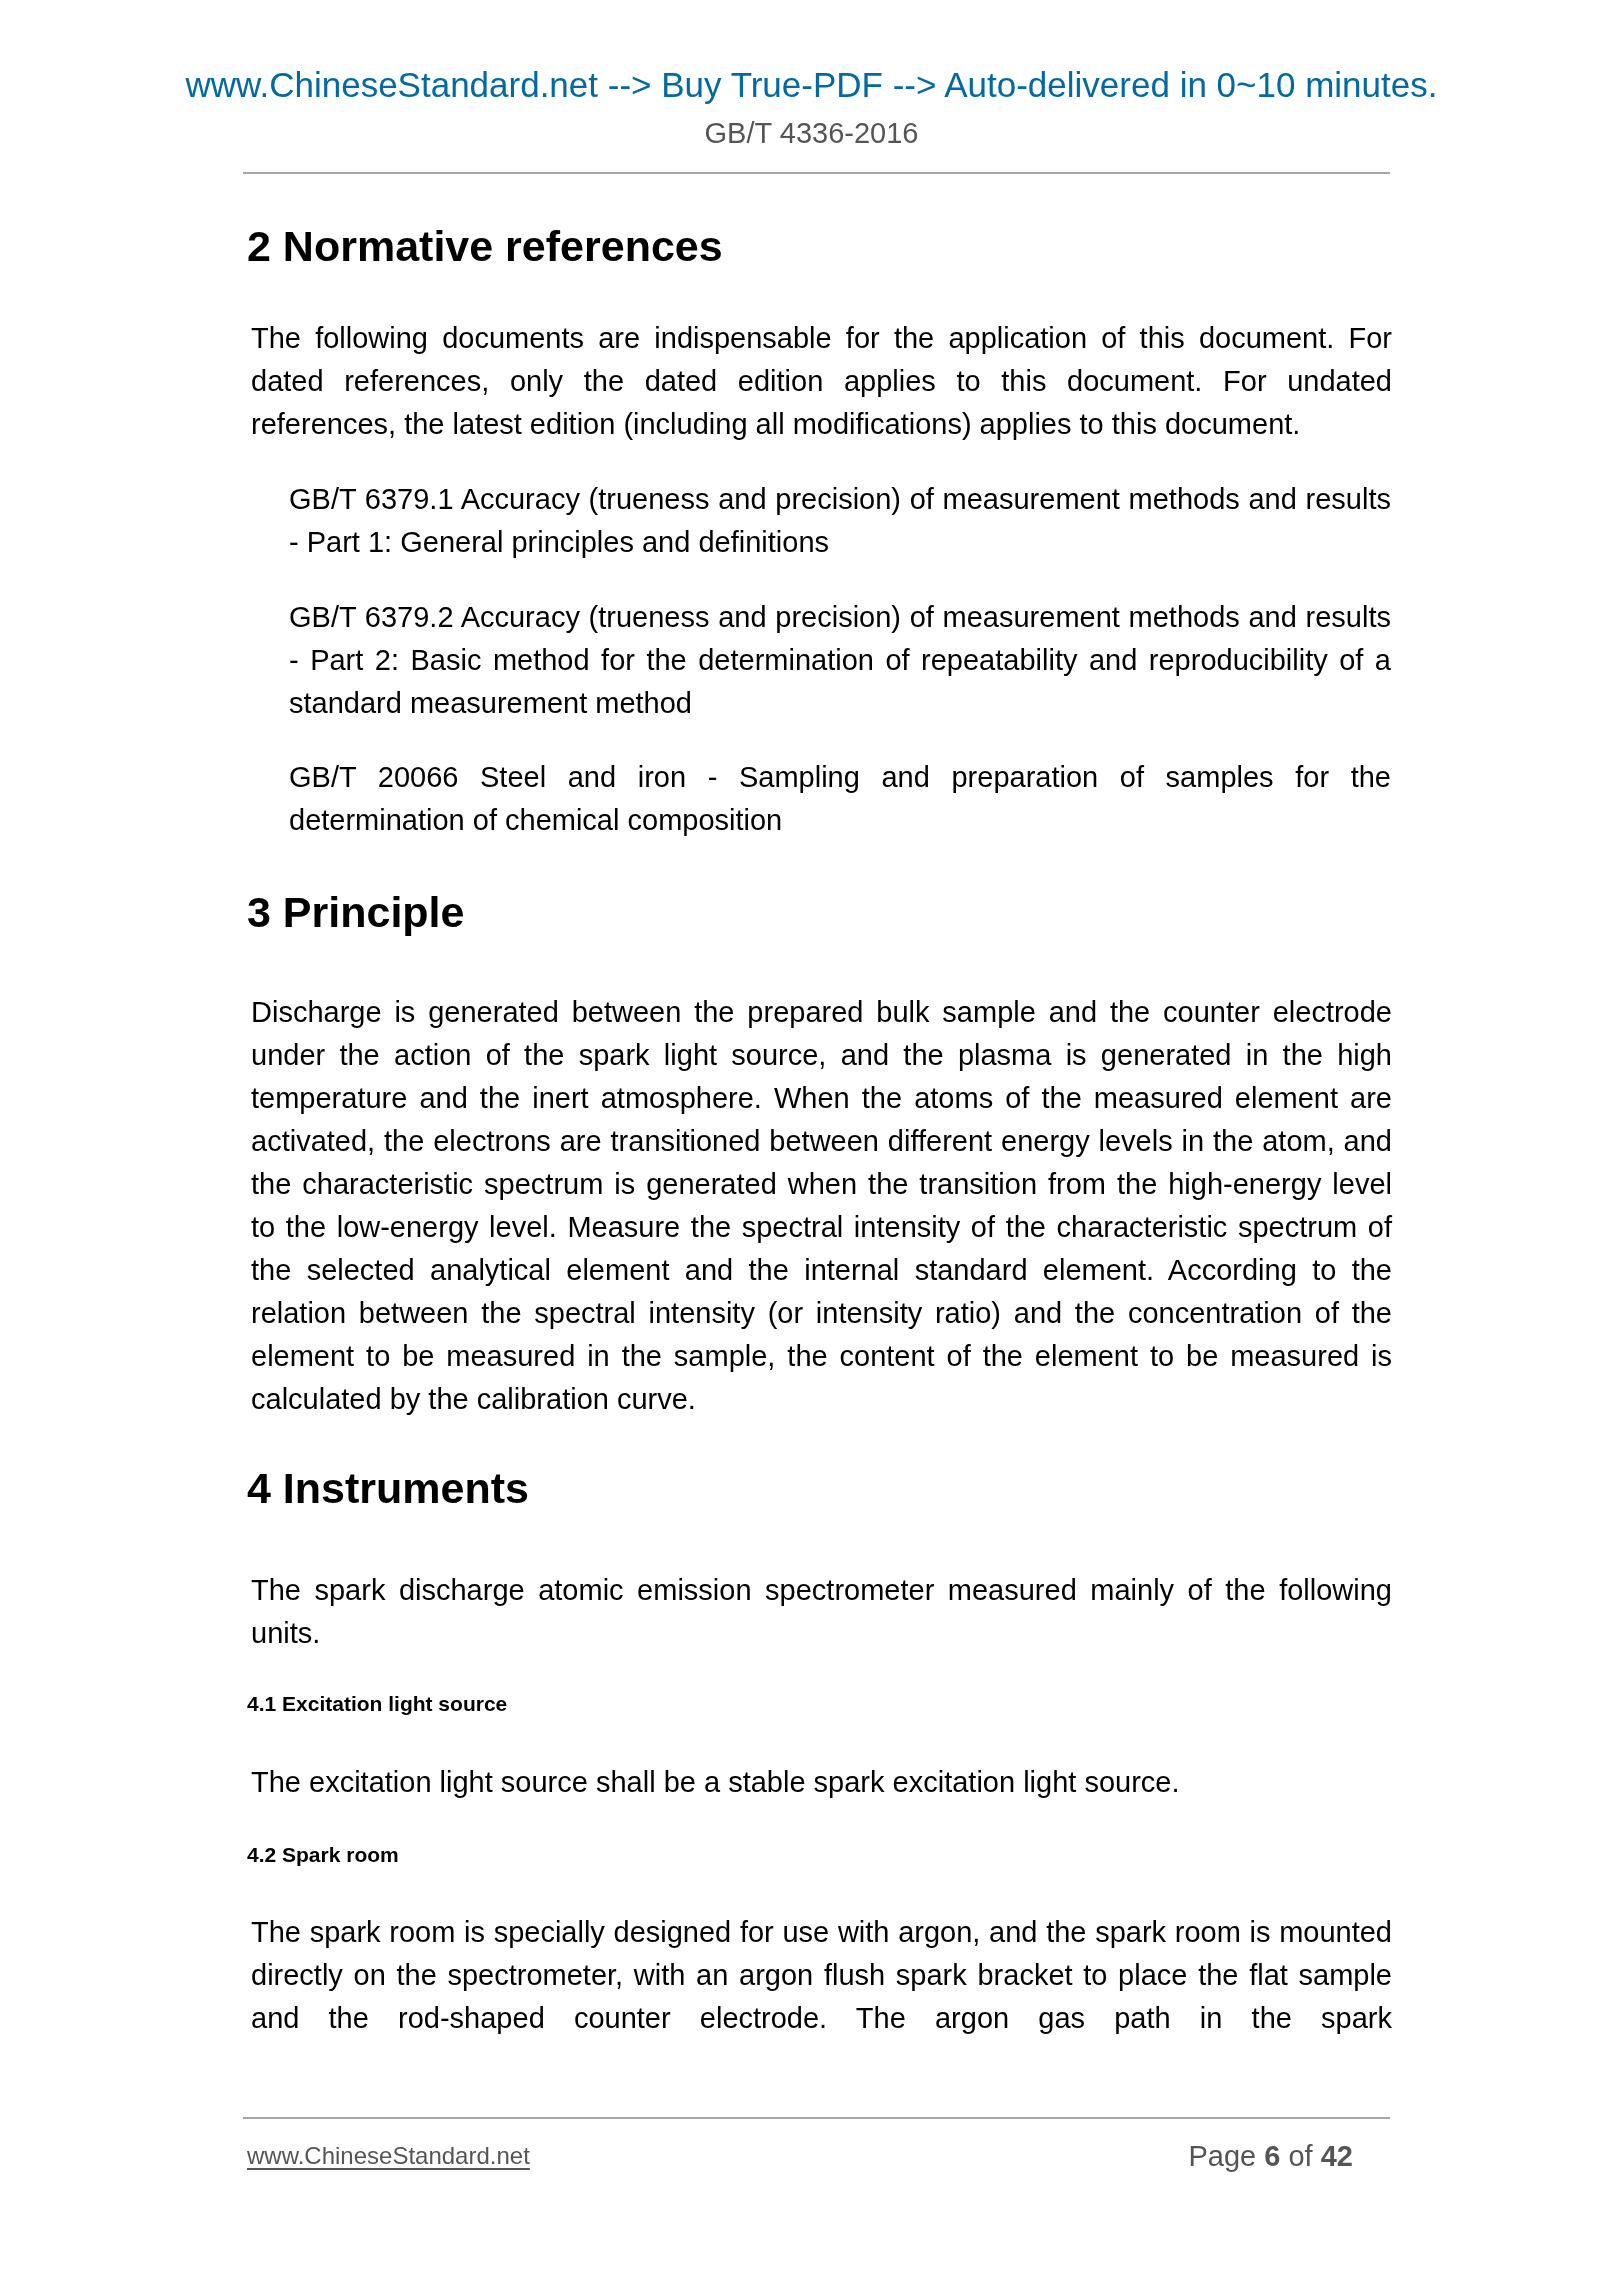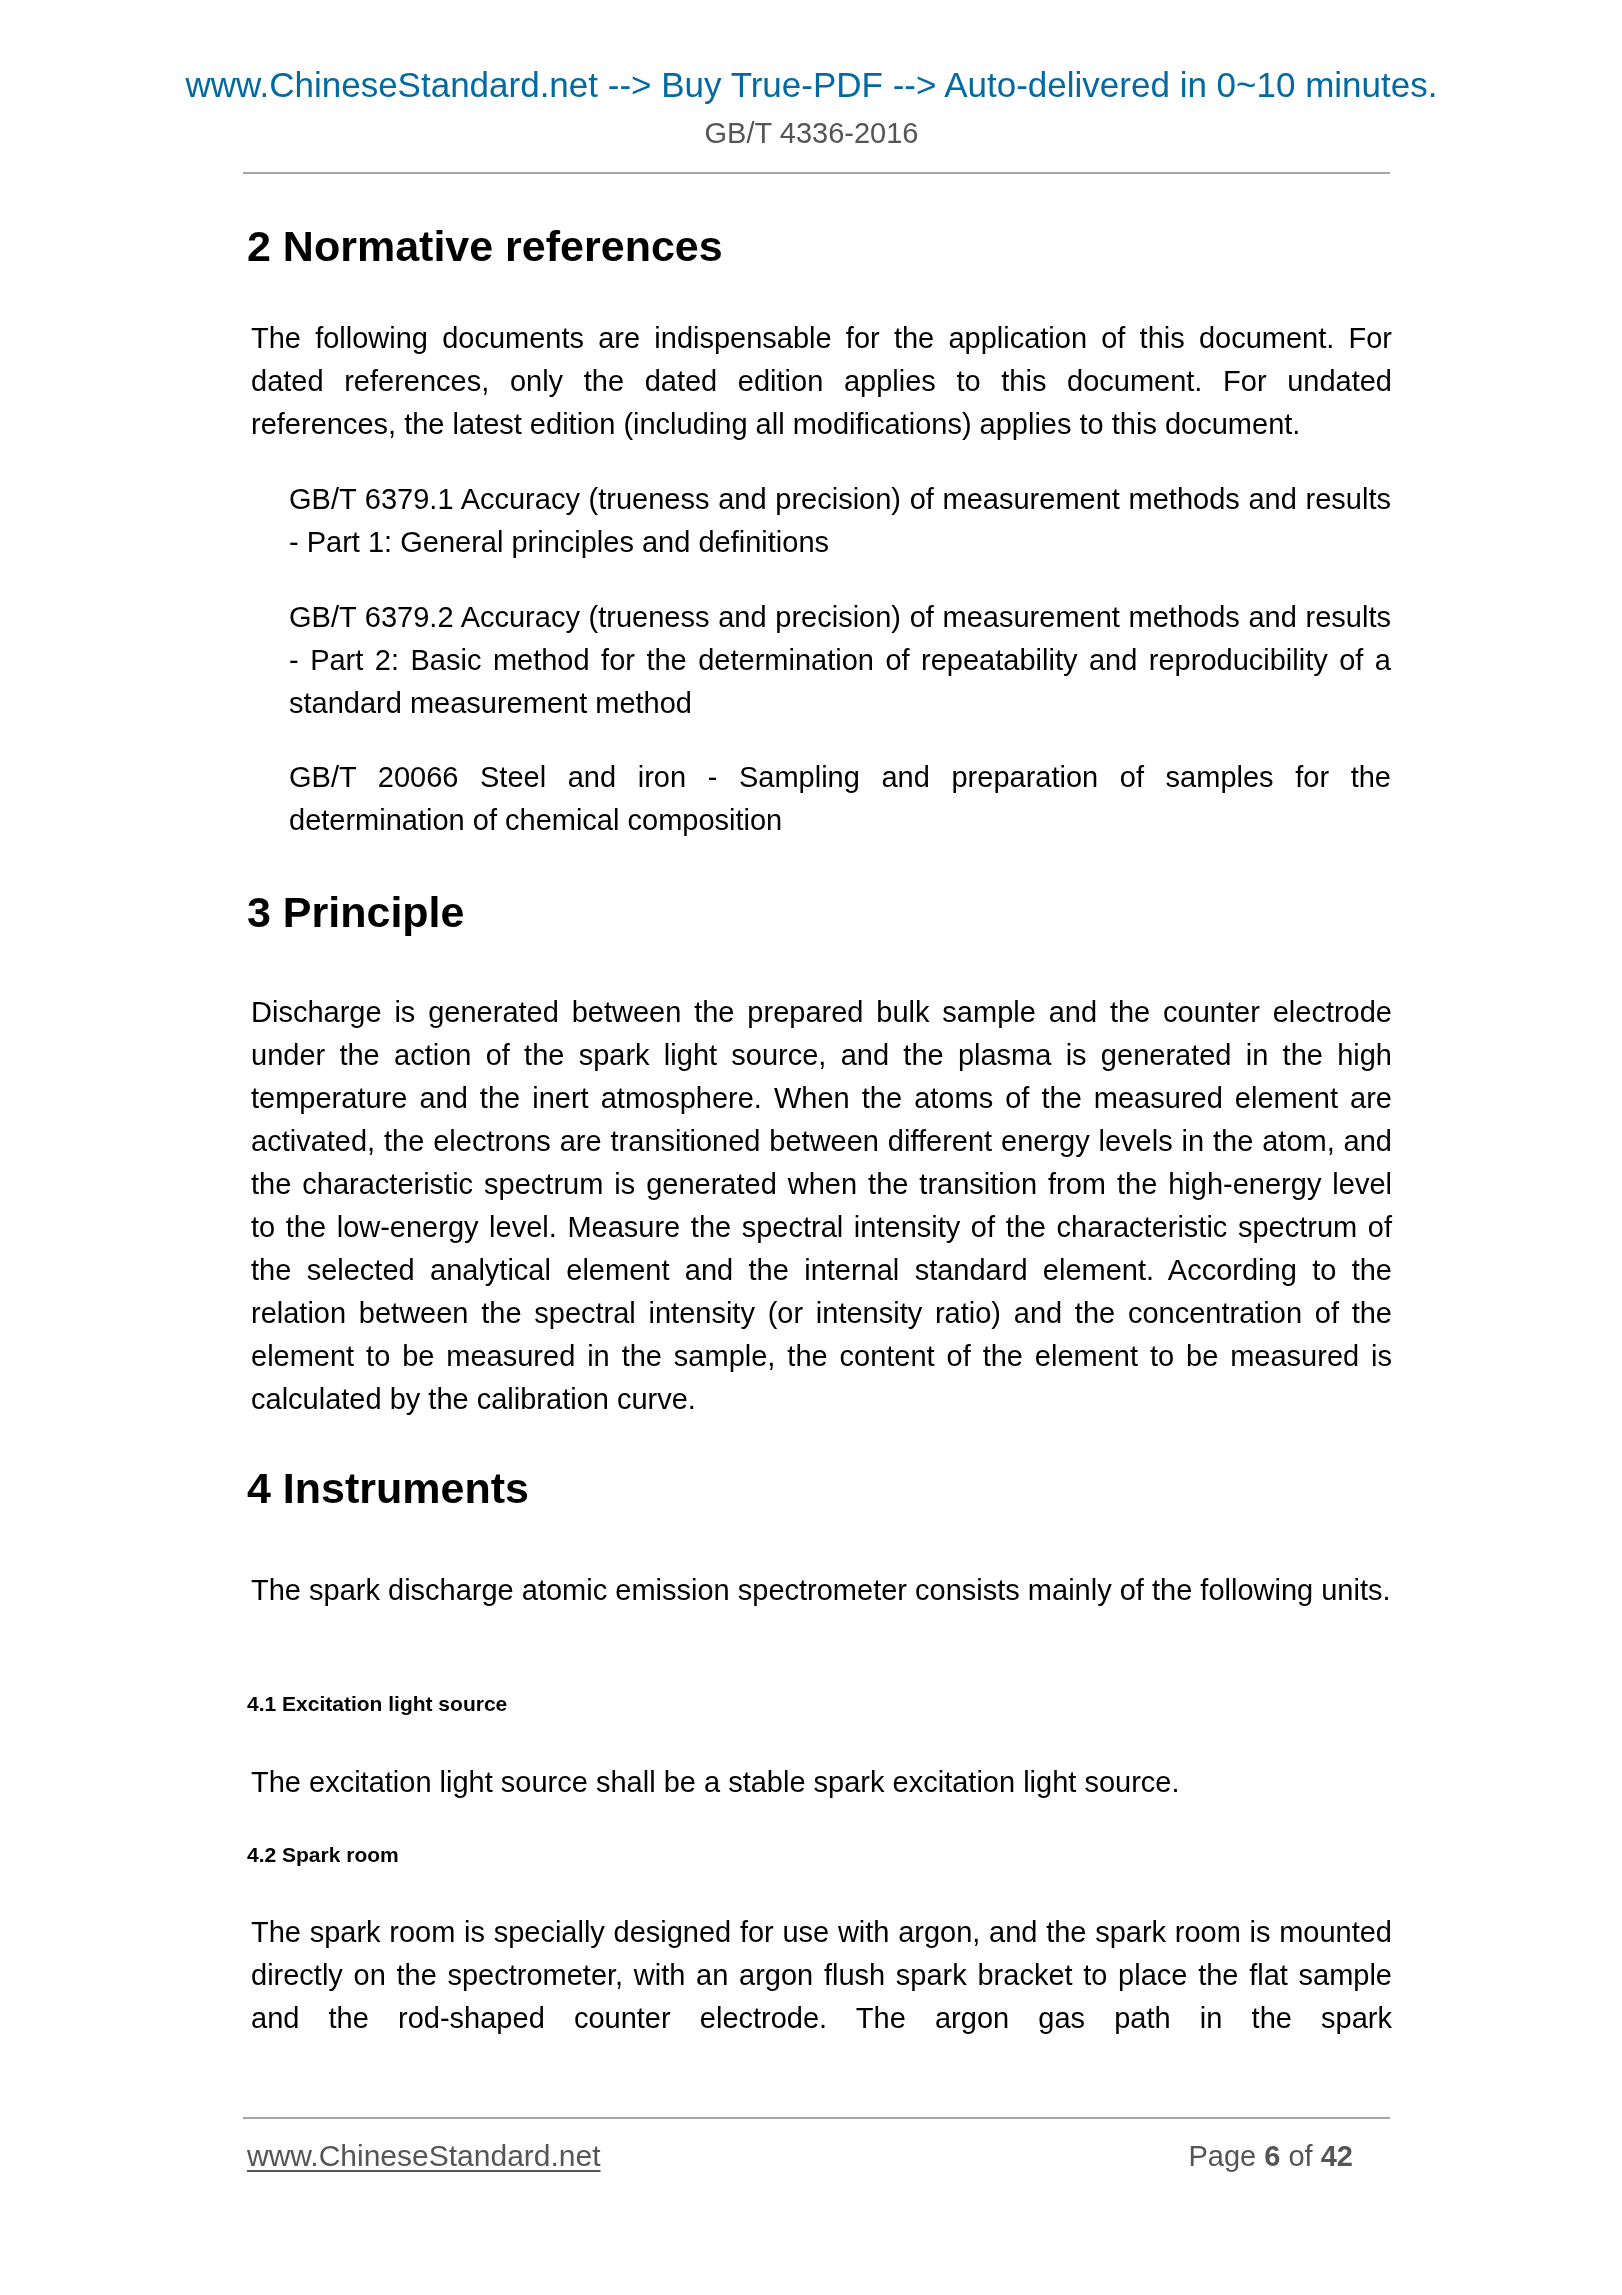--- a/index.html
+++ b/index.html
@@ -64,21 +64,21 @@
     margin: 4px;
   }
   .ref {
     left: 285px;
     width: 1102px;
   }
 
   
   .ftr-link {
     left: 247px; top: 2135px;
-    font-size: 30px;
+    font-size: 24px;
     line-height: 42px;
     color: #555555;
     text-decoration: underline;
     text-decoration-thickness: 1.7px;
     text-underline-offset: 4.2px;
     white-space: nowrap;
     cursor: pointer;
   }
   .ftr-page {
     right: 270px; top: 2135px;
@@ -100,21 +100,21 @@
 <div class="abs h1" style="top:225px;">2 Normative references</div>
 <p class="abs para" style="top:313px;">The following documents are indispensable for the application of this document. For dated references, only the dated edition applies to this document. For undated references, the latest edition (including all modifications) applies to this document.</p>
 <p class="abs para ref" style="top:474px;">GB/T 6379.1 Accuracy (trueness and precision) of measurement methods and results - Part 1: General principles and definitions</p>
 <p class="abs para ref" style="top:592px;">GB/T 6379.2 Accuracy (trueness and precision) of measurement methods and results - Part 2: Basic method for the determination of repeatability and reproducibility of a standard measurement method</p>
 <p class="abs para ref" style="top:752px;">GB/T 20066 Steel and iron - Sampling and preparation of samples for the determination of chemical composition</p>
 
 <div class="abs h1" style="top:891px;">3 Principle</div>
 <p class="abs para" style="top:987px;">Discharge is generated between the prepared bulk sample and the counter electrode under the action of the spark light source, and the plasma is generated in the high temperature and the inert atmosphere. When the atoms of the measured element are activated, the electrons are transitioned between different energy levels in the atom, and the characteristic spectrum is generated when the transition from the high-energy level to the low-energy level. Measure the spectral intensity of the characteristic spectrum of the selected analytical element and the internal standard element. According to the relation between the spectral intensity (or intensity ratio) and the concentration of the element to be measured in the sample, the content of the element to be measured is calculated by the calibration curve.</p>
 
 <div class="abs h1" style="top:1467px;">4 Instruments</div>
-<p class="abs para" style="top:1565px;">The spark discharge atomic emission spectrometer consists mainly of the following units.</p>
+<p class="abs para" style="top:1565px;">The spark discharge atomic emission spectrometer measured mainly of the following units.</p>
 
 <div class="abs h2" style="top:1682px;">4.1 Excitation light source</div>
 <p class="abs para" style="top:1757px;">The excitation light source shall be a stable spark excitation light source.</p>
 
 <div class="abs h2" style="top:1833px;">4.2 Spark room</div>
 <p class="abs para" style="top:1907px; text-align-last: justify;">The spark room is specially designed for use with argon, and the spark room is mounted directly on the spectrometer, with an argon flush spark bracket to place the flat sample and the rod-shaped counter electrode. The argon gas path in the spark</p>
 
 <div class="abs rule" style="top:2117px;"></div>
 <a class="abs ftr-link">www.ChineseStandard.net</a>
 <div class="abs ftr-page">

